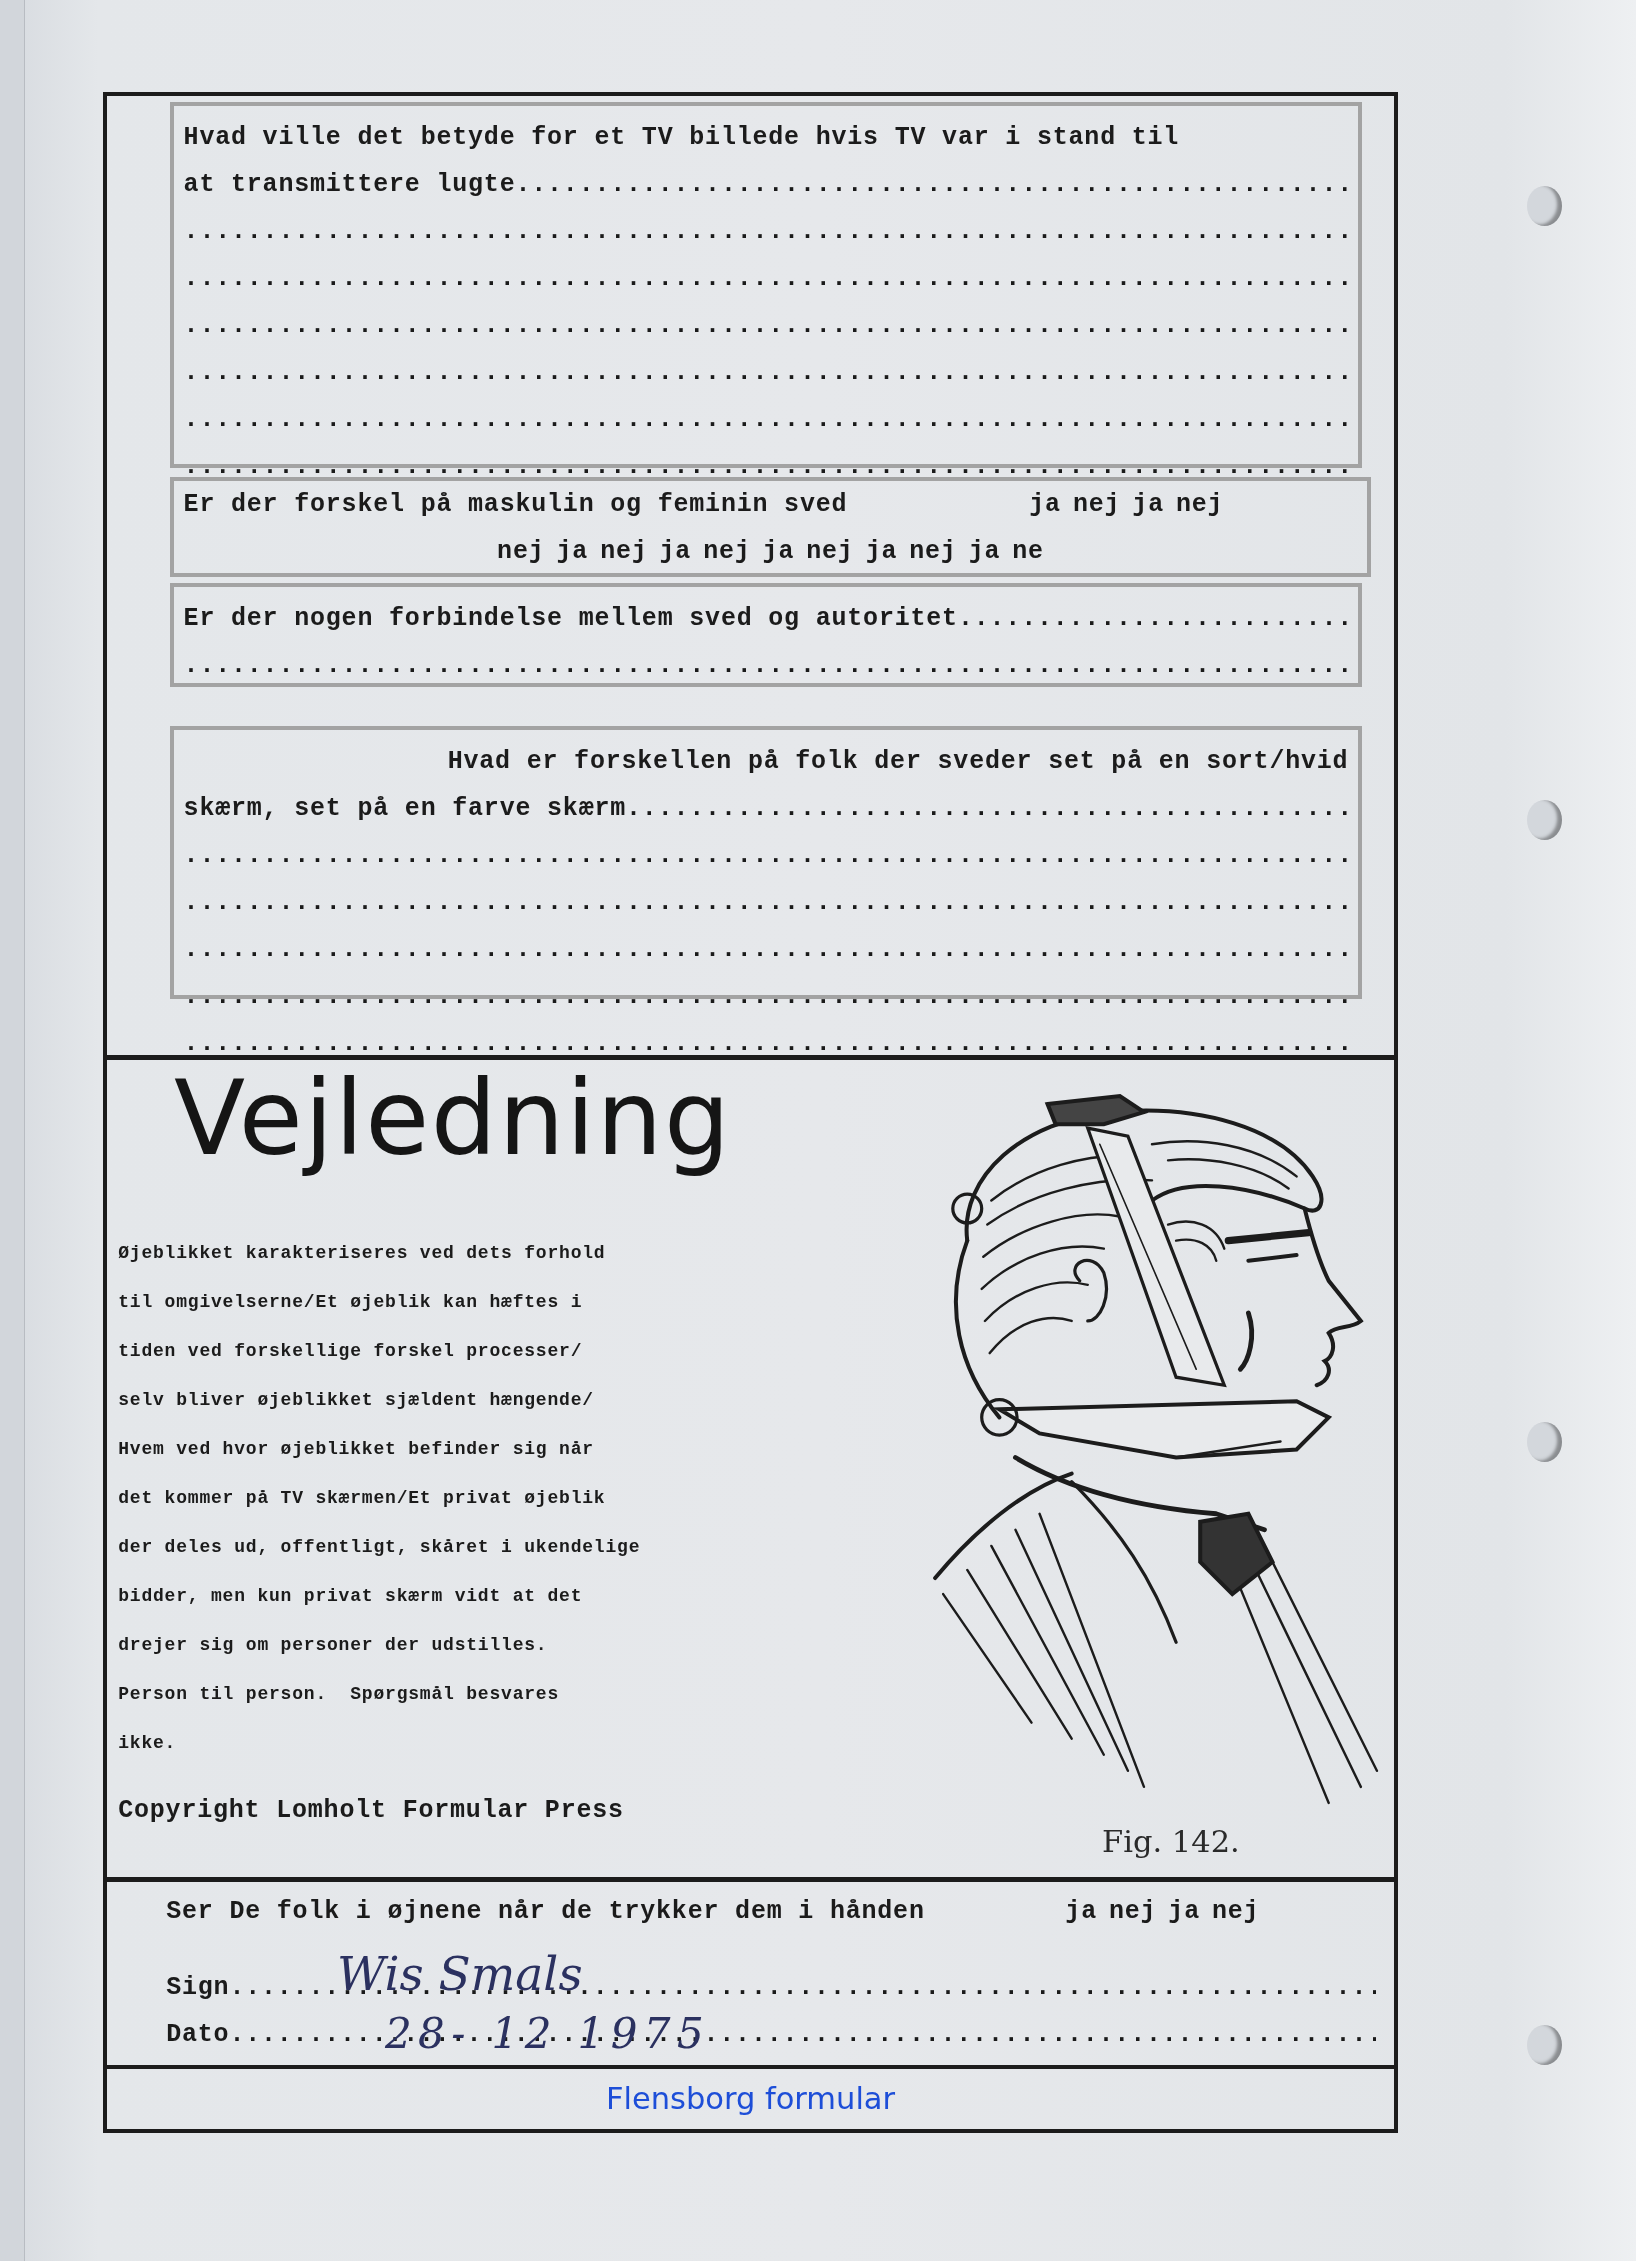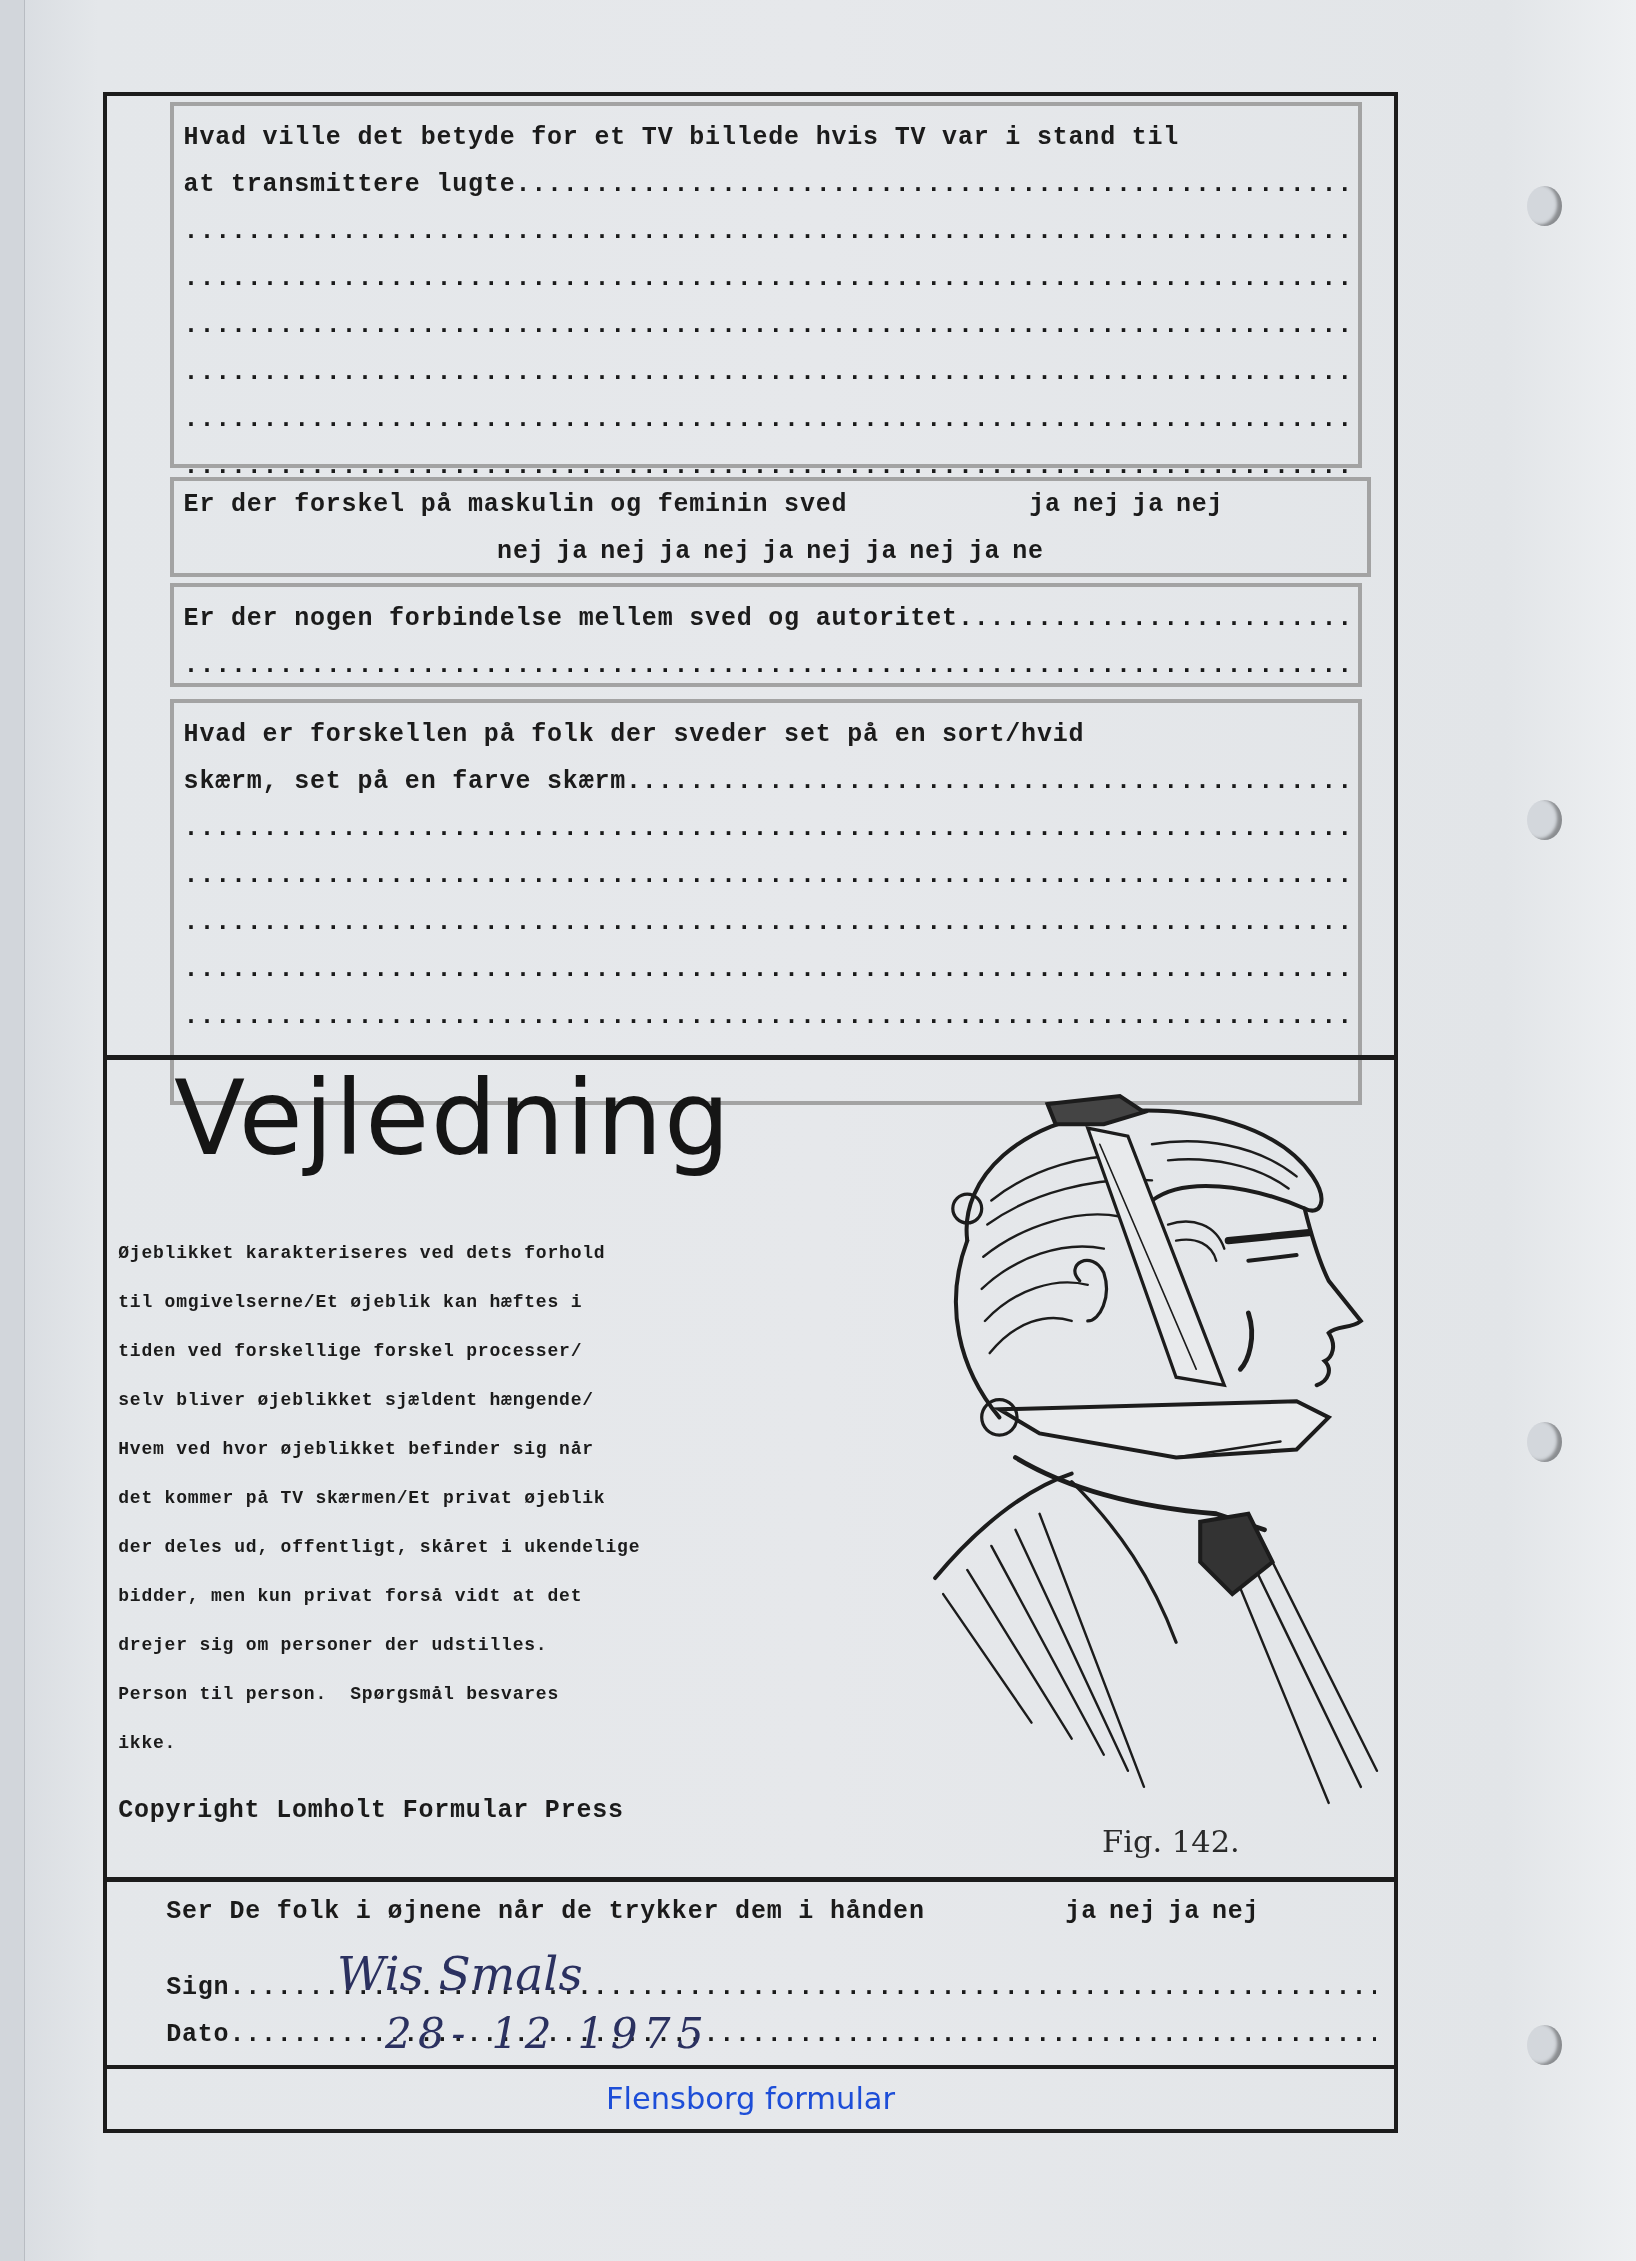--- a/index.html
+++ b/index.html
@@ -117,21 +117,21 @@
   </div>
 
   <div class="qbox" style="top:487px;width:1192px;height:104px;">
     <div style="display:flex;">
       <span class="tw">Er der nogen forbindelse mellem sved og autoritet</span>
       <span class="dots" style="flex:1;">..............................</span>
     </div>
     <span class="dots">..............................................................................</span>
   </div>
 
-  <div class="qbox" style="top:603px;width:1192px;height:406px;">
+  <div class="qbox" style="top:630px;width:1192px;height:273px;text-align:right;">
     <div class="tw">Hvad er forskellen på folk der sveder set på en sort/hvid</div>
     <div style="display:flex;">
       <span class="tw">skærm, set på en farve skærm</span>
       <span class="dots" style="flex:1;">..............................................</span>
     </div>
     <span class="dots">..............................................................................</span>
     <span class="dots">..............................................................................</span>
     <span class="dots">..............................................................................</span>
     <span class="dots">..............................................................................</span>
     <span class="dots">..............................................................................</span>
@@ -142,21 +142,21 @@
   <div class="title-vej" style="top:961px;">Vejledning</div>
 
   <div class="guide">
     <div class="tw">Øjeblikket karakteriseres ved dets forhold</div>
     <div class="tw">til omgivelserne/Et øjeblik kan hæftes i</div>
     <div class="tw">tiden ved forskellige forskel processer/</div>
     <div class="tw">selv bliver øjeblikket sjældent hængende/</div>
     <div class="tw">Hvem ved hvor øjeblikket befinder sig når</div>
     <div class="tw">det kommer på TV skærmen/Et privat øjeblik</div>
     <div class="tw">der deles ud, offentligt, skåret i ukendelige</div>
-    <div class="tw">bidder, men kun privat forså vidt at det</div>
+    <div class="tw">bidder, men kun privat skærm vidt at det</div>
     <div class="tw">drejer sig om personer der udstilles.</div>
     <div class="tw">Person til person.  Spørgsmål besvares</div>
     <div class="tw">ikke.</div>
   </div>
 
   <div class="copyright tw">Copyright Lomholt Formular Press</div>
 
   <svg class="illustration" viewBox="0 0 600 920">
     <g fill="none" stroke="#1c1c1c" stroke-linecap="round">
 

